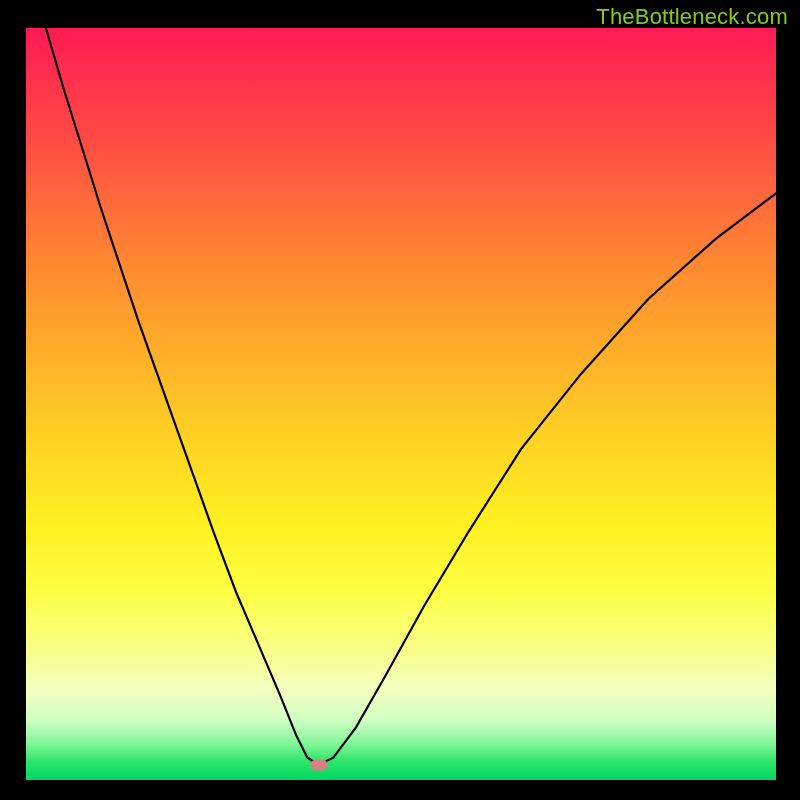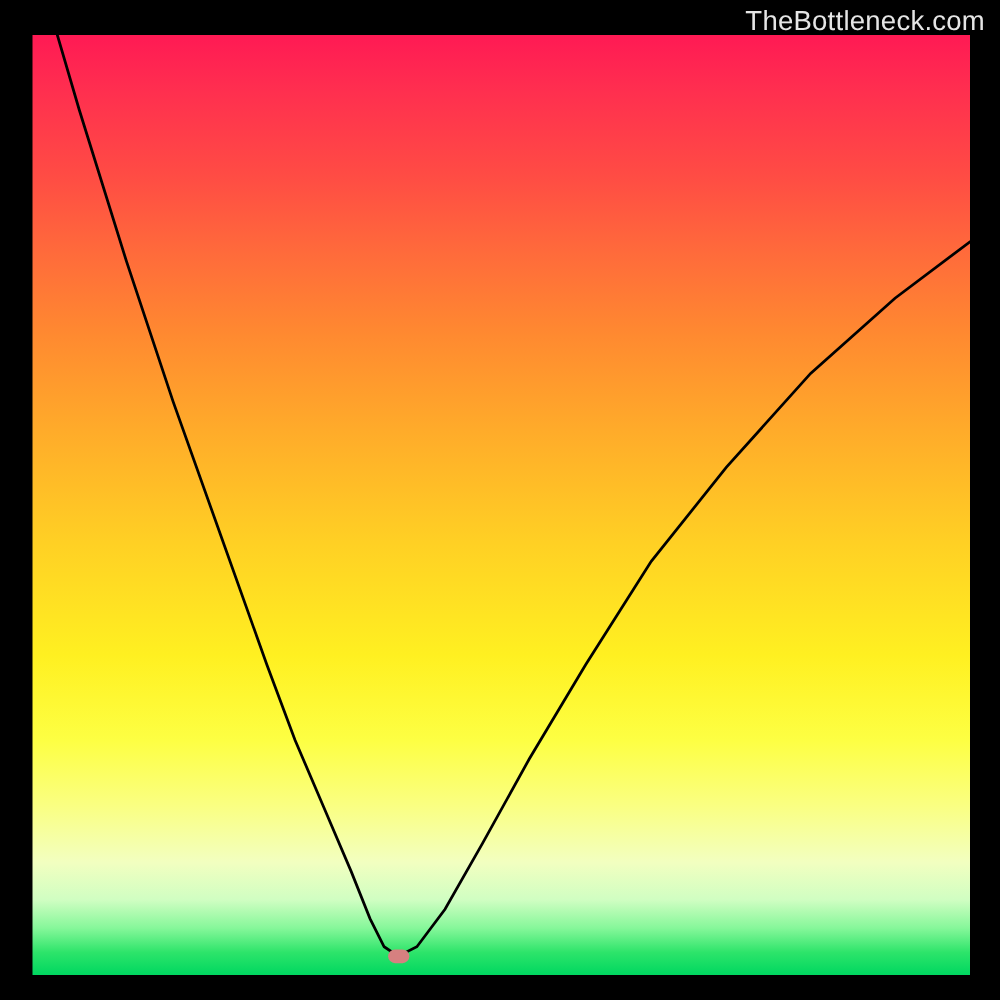--- a/index.html
+++ b/index.html
@@ -14,21 +14,21 @@
   .frame {
     position: relative;
     width: 800px;
     height: 800px;
     background: #000;
   }
   .watermark {
     position: absolute;
     top: 4px;
     right: 12px;
-    color: #e5e5e5;
+    color: #84cc16;
     font-size: 22px;
     font-weight: 500;
     letter-spacing: 0.2px;
     z-index: 10;
   }
   .plot-area {
     position: absolute;
     left: 26px;
     top: 28px;
     width: 750px;

